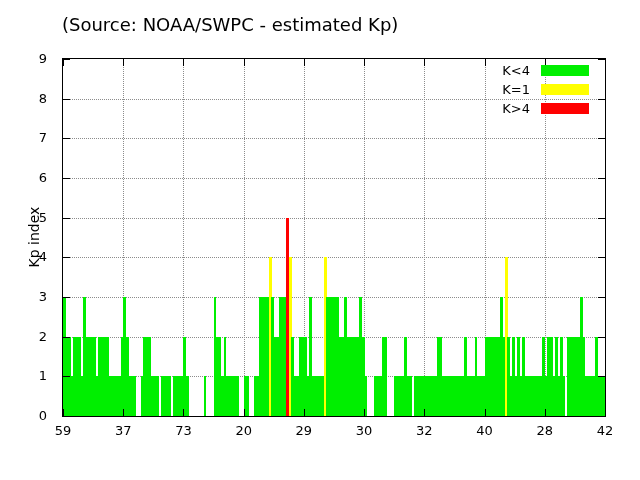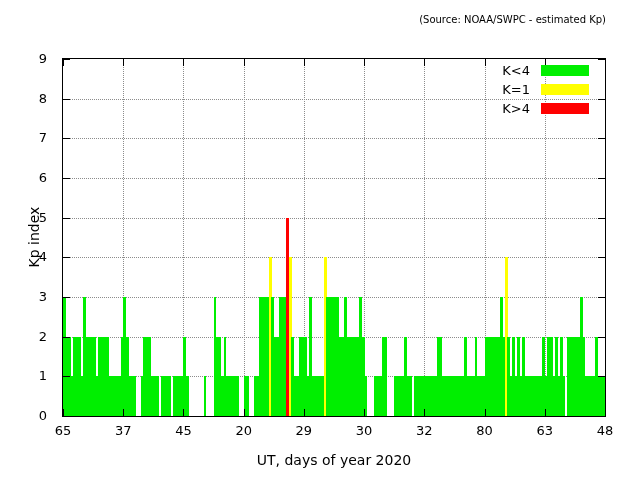--- a/index.html
+++ b/index.html
@@ -1,19 +1,19 @@
 <!DOCTYPE html>
 <html><head>
 <meta charset="utf-8">
 <style>
   html,body{margin:0;padding:0;background:#fff;}
   .stage{position:relative;width:640px;height:480px;background:#ffffff;overflow:hidden;
          font-family:"DejaVu Sans","Liberation Sans",sans-serif;color:#000;}
-  .title{position:absolute;left:62px;top:14px;width:544px;text-align:right;
-         font-size:10px;white-space:nowrap;}
+  .title{position:absolute;left:62px;top:14px;width:544px;text-align:left;
+         font-size:18px;white-space:nowrap;}
   .xlabel{position:absolute;left:62px;top:452px;width:544px;text-align:center;font-size:14px;}
   .ylabel{position:absolute;left:34px;top:237px;transform:translate(-50%,-50%) rotate(-90deg);
           font-size:14px;white-space:nowrap;}
   .plot{position:absolute;left:62px;top:58px;width:544px;height:359px;
         border:1px solid #000;box-sizing:border-box;background:#fff;}
   .gridv{position:absolute;top:0;width:0;height:100%;border-left:1px dotted #8c8c8c;z-index:1;}
   .gridh{position:absolute;left:0;width:100%;height:0;border-top:1px dotted #8c8c8c;z-index:1;}
   .bar{position:absolute;bottom:0;z-index:2;}
   .tick{position:absolute;background:#000;z-index:3;}
   .xticklab{position:absolute;top:423px;transform:translateX(-50%);font-size:13px;}
@@ -284,39 +284,38 @@
       <div class="yticklab" style="top: 328.67px;">2</div>
       <div class="yticklab" style="top: 289px;">3</div>
       <div class="yticklab" style="top: 249.33px;">4</div>
       <div class="yticklab" style="top: 209.67px;">5</div>
       <div class="yticklab" style="top: 170px;">6</div>
       <div class="yticklab" style="top: 130.33px;">7</div>
       <div class="yticklab" style="top: 90.67px;">8</div>
       <div class="yticklab" style="top: 51px;">9</div>
     </div>
   <div id="xticklabs">
-      <div class="xticklab" style="left: 63px;">65</div>
+      <div class="xticklab" style="left: 63px;">59</div>
       <div class="xticklab" style="left: 123.22px;">37</div>
-      <div class="xticklab" style="left: 183.44px;">45</div>
+      <div class="xticklab" style="left: 183.44px;">73</div>
       <div class="xticklab" style="left: 243.67px;">20</div>
       <div class="xticklab" style="left: 303.89px;">29</div>
       <div class="xticklab" style="left: 364.11px;">30</div>
       <div class="xticklab" style="left: 424.33px;">32</div>
-      <div class="xticklab" style="left: 484.56px;">80</div>
-      <div class="xticklab" style="left: 544.78px;">63</div>
-      <div class="xticklab" style="left: 605px;">48</div>
+      <div class="xticklab" style="left: 484.56px;">40</div>
+      <div class="xticklab" style="left: 544.78px;">28</div>
+      <div class="xticklab" style="left: 605px;">42</div>
     </div>
   <div class="legend" id="legend">
       <div class="legrow" style="top: 63px;">
         <div class="leglab">K&lt;4</div>
         <div class="legswatch" style="background: rgb(0, 239, 0);"></div>
       </div>
       <div class="legrow" style="top: 82px;">
         <div class="leglab">K=1</div>
         <div class="legswatch" style="background: rgb(255, 255, 0);"></div>
       </div>
       <div class="legrow" style="top: 101px;">
         <div class="leglab">K&gt;4</div>
         <div class="legswatch" style="background: rgb(255, 0, 0);"></div>
       </div>
     </div>
-  <div class="xlabel">UT, days of year 2020</div>
 </div>
 
 </body></html>

